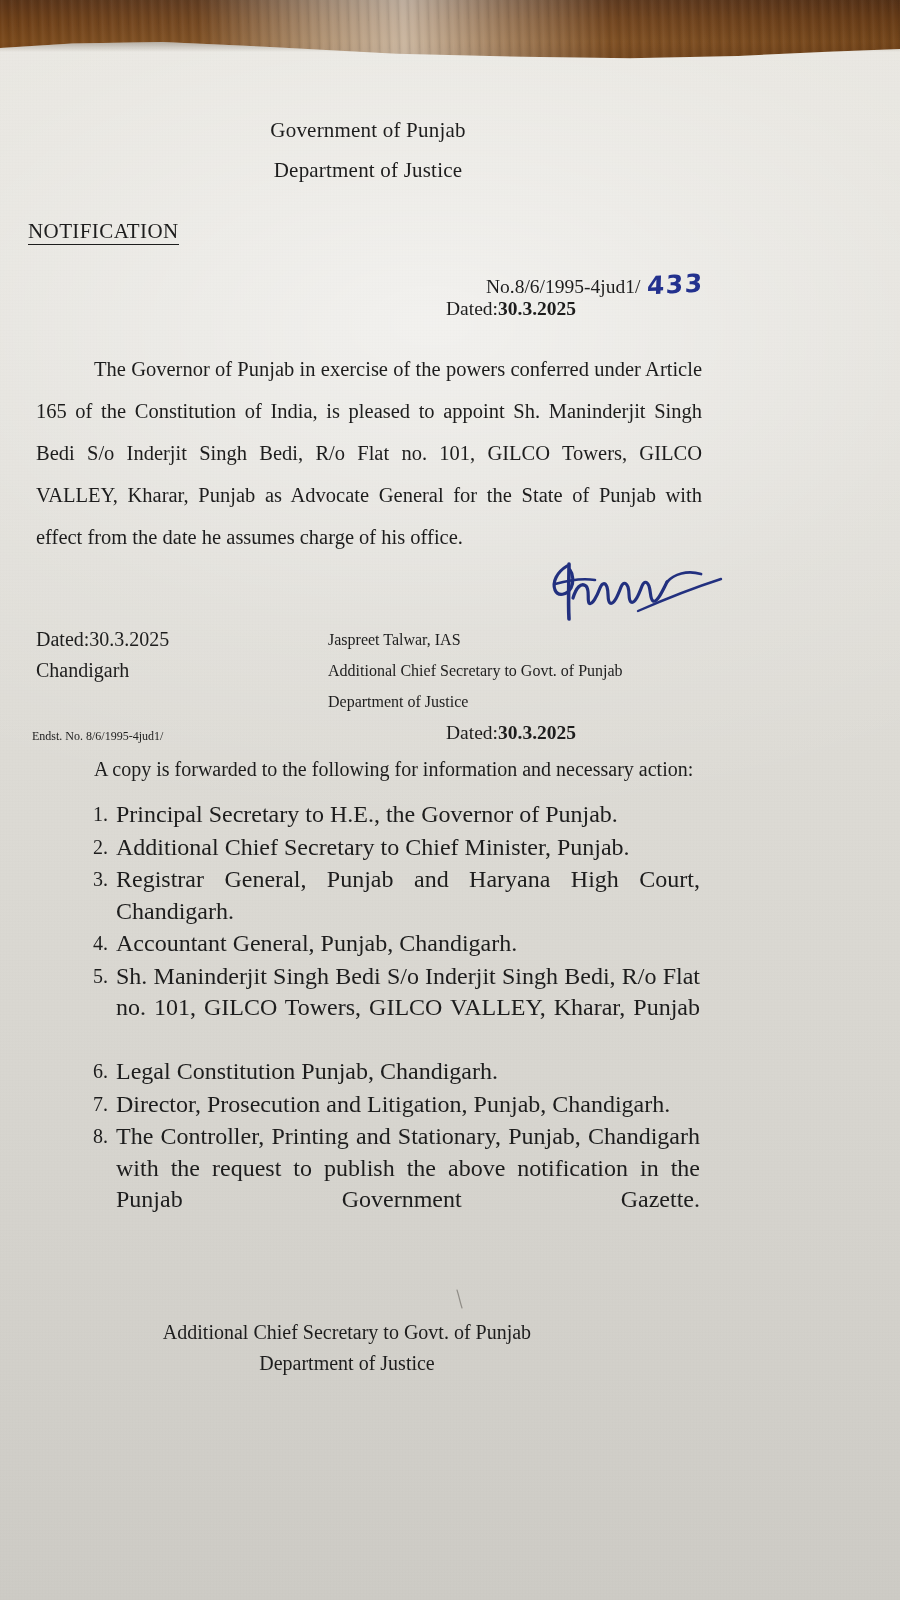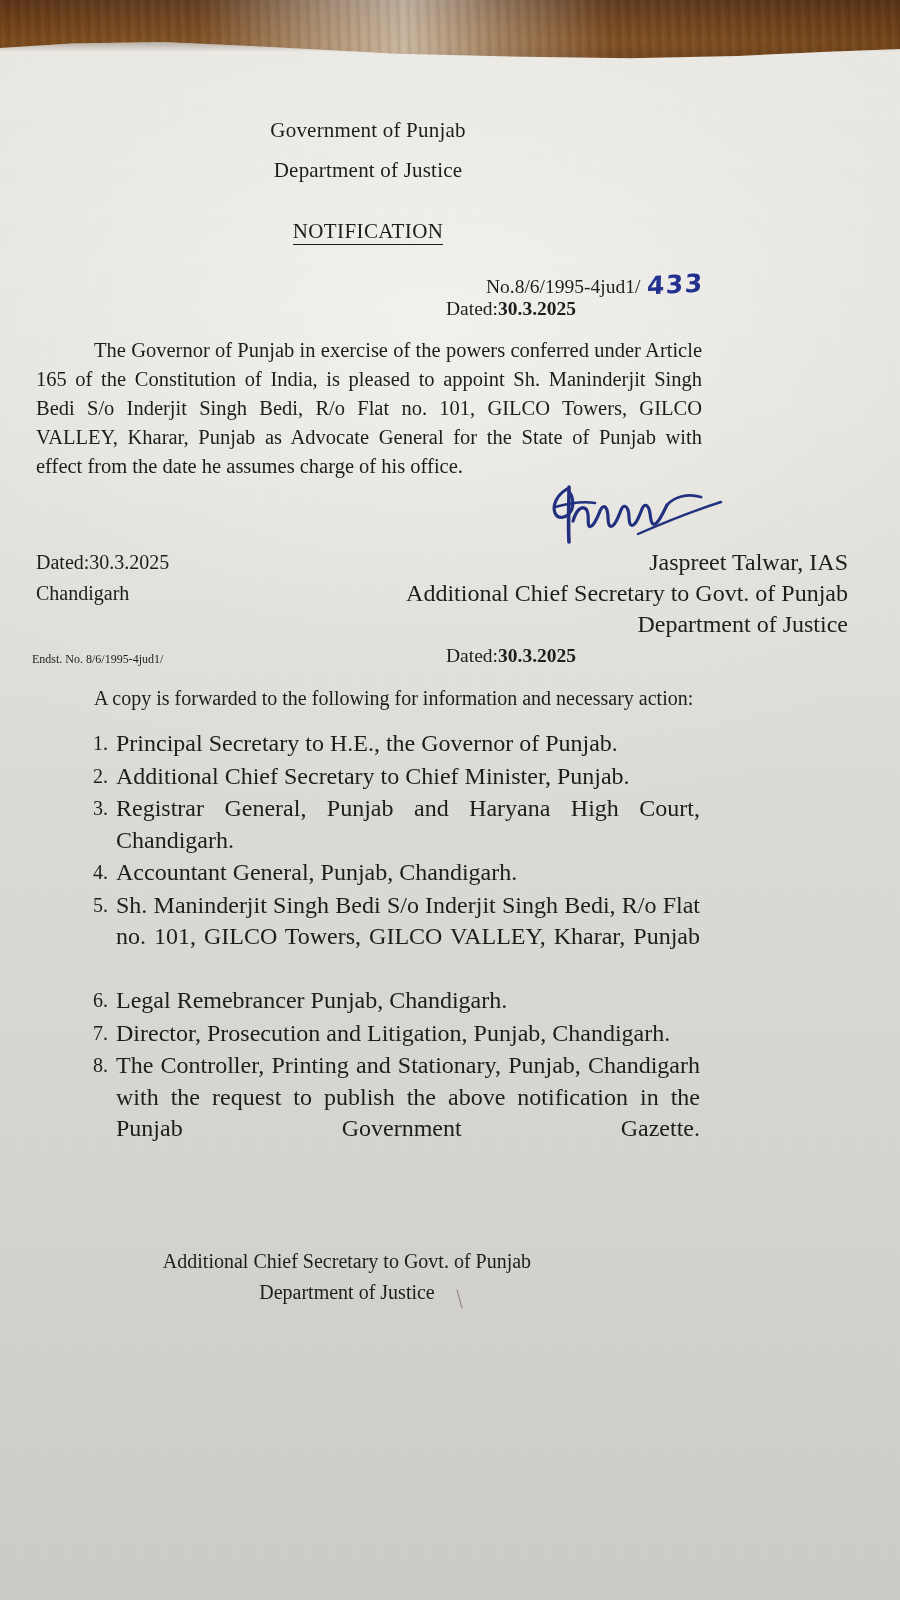--- a/index.html
+++ b/index.html
@@ -108,21 +108,20 @@
 
   .hdr-line {
     font-size: 21px;
     line-height: 40px;
     letter-spacing: 0.2px;
   }
   .hdr-block { margin-top: 110px; }
 
   .notif-wrap {
     margin-top: 29px;
-    text-align: center;
   }
   .notif {
     font-size: 21px;
     letter-spacing: 0.4px;
     border-bottom: 1.6px solid #1d1d1d;
     padding-bottom: 1px;
   }
 
   .ref-row {
     display: flex;
@@ -150,23 +149,23 @@
     line-height: 1;
   }
   .dated {
     font-size: 19.5px;
     white-space: nowrap;
     margin-right: 128px;
   }
   .dated b { font-weight: 700; }
 
   .body-para {
-    margin-top: 16px;
+    margin-top: 28px;
     font-size: 20.5px;
-    line-height: 29px;
+    line-height: 42px;
     text-align: justify;
     text-indent: 58px;
     padding: 0 6px 0 8px;
   }
 
   
   .sig-area {
     position: relative;
     margin-top: 4px;
     height: 150px;
@@ -176,43 +175,43 @@
     left: 515px;
     top: -6px;
     width: 220px;
     height: 72px;
   }
   .sig-names {
     position: absolute;
     left: 300px;
     top: 62px;
     width: 520px;
-    text-align: right;
-    font-size: 24px;
+    text-align: left;
+    font-size: 16px;
     line-height: 31px;
   }
   .left-date {
     position: absolute;
     left: 8px;
     top: 62px;
     font-size: 20px;
     line-height: 31px;
   }
 
   .endst-row {
     display: flex;
     align-items: flex-end;
     justify-content: space-between;
     margin-top: 10px;
     padding: 0 4px 0 4px;
   }
   .endst-no { font-size: 12px; }
 
   .copy-line {
-    margin-top: 20px;
+    margin-top: 14px;
     font-size: 20px;
     text-indent: 58px;
     padding-left: 8px;
   }
 
   ol.recipients {
     margin: 18px 0 0 0;
     padding: 0 8px 0 56px;
     list-style: none;
     counter-reset: rcpt;
@@ -326,21 +325,21 @@
     </div>
 
     <div class="copy-line">A copy is forwarded to the following for information and necessary action:</div>
 
     <ol class="recipients">
       <li>Principal Secretary to H.E., the Governor of Punjab.</li>
       <li>Additional Chief Secretary to Chief Minister, Punjab.</li>
       <li>Registrar General, Punjab and Haryana High Court, Chandigarh.</li>
       <li>Accountant General, Punjab, Chandigarh.</li>
       <li class="justified">Sh. Maninderjit Singh Bedi S/o Inderjit Singh Bedi, R/o Flat no. 101, GILCO Towers,  GILCO VALLEY, Kharar, Punjab</li>
-      <li>Legal Remebrancer Punjab, Chandigarh.</li>
+      <li>Legal Constitution Punjab, Chandigarh.</li>
       <li>Director, Prosecution and Litigation, Punjab, Chandigarh.</li>
       <li class="justified">The Controller, Printing and Stationary, Punjab, Chandigarh with the request to publish the above notification in the Punjab Government Gazette.</li>
     </ol>
 
     <div class="footer-block">
       <div>Additional Chief Secretary to Govt. of Punjab</div>
       <div>Department of Justice</div>
     </div>
 
   </div>

